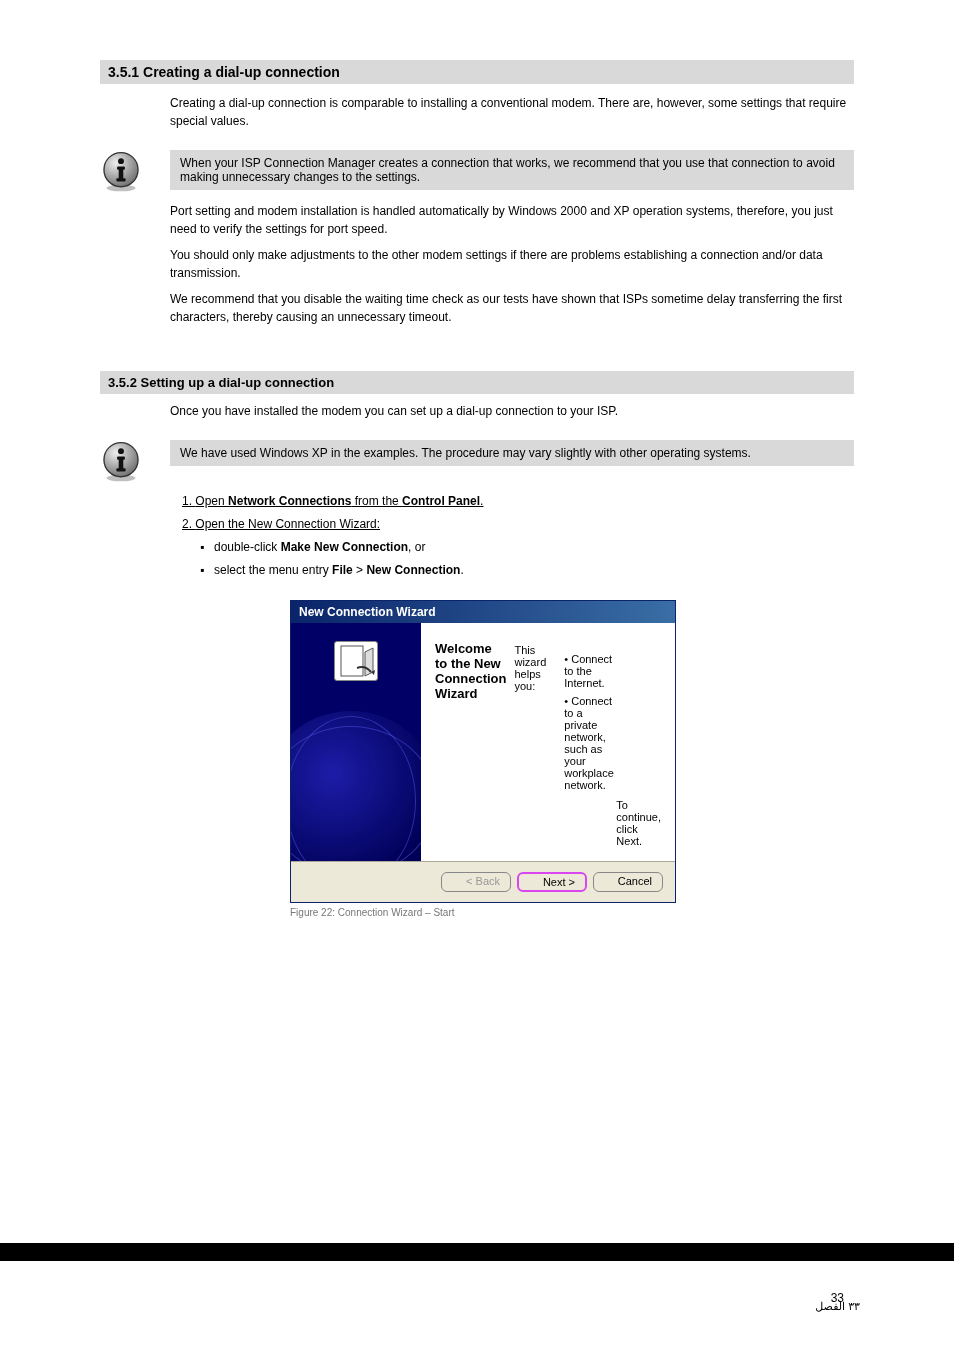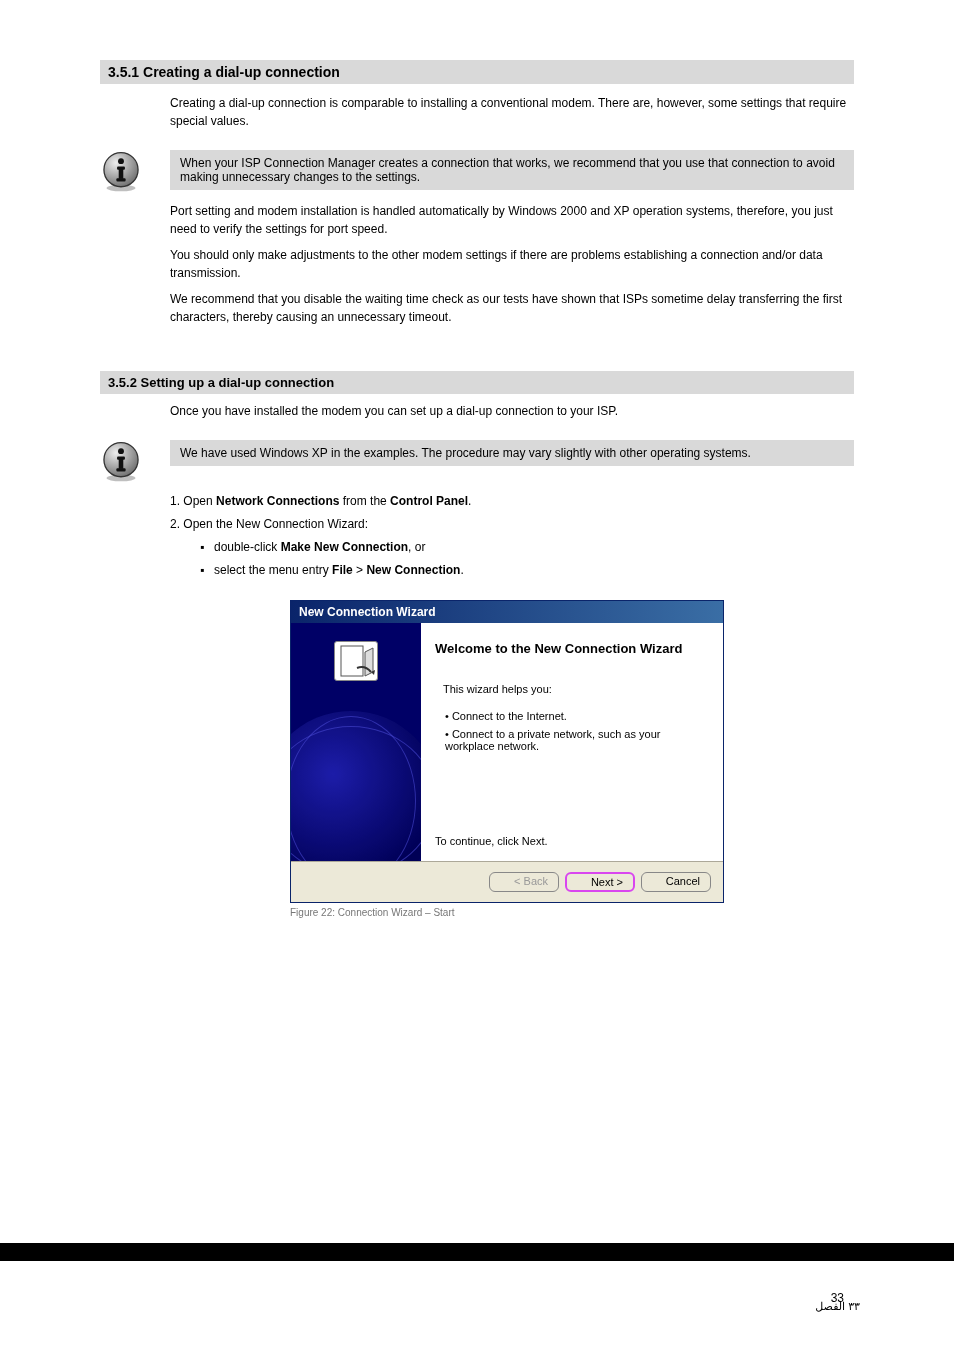--- a/index.html
+++ b/index.html
@@ -52,33 +52,34 @@
     font-size: 13px;
     font-weight: bold;
     margin: 30px 0 6px 0;
   }
   .numlist {
     font-size: 12px;
     line-height: 1.6;
     margin-left: 70px;
   }
   .numitem {
-    margin: 4px 0;
+    margin: 4px 12px;
+    text-decoration: underline;
   }
   .sublist {
     margin-left: 30px;
     font-size: 12px;
   }
   .sublist .bullet { display: inline-block; width: 14px; }
   .sublist .li { margin: 3px 0; }
   .wizard-container {
     margin: 20px 0 0 190px;
   }
   .wizard {
-    width: 434px;
+    width: 386px;
     border: 1px solid #0a246a;
     font-family: Tahoma, Arial, sans-serif;
     font-size: 11px;
     background: #a3a3a3;
   }
   .wizard-title {
     background: linear-gradient(to right,#0a246a,#3a6ea5);
     color: #fff;
     font-weight: bold;
     padding: 4px 8px;
@@ -120,21 +121,20 @@
     transform: translateX(-50%);
     width: 44px; height: 40px;
     background: #fff;
     border: 1px solid #888;
     border-radius: 3px;
   }
   .wizard-main {
     flex: 1;
     padding: 18px 14px 8px 14px;
     display: flex;
-    flex-direction: column;
   }
   .wizard-head {
     font-weight: bold;
     font-size: 13px;
     margin-bottom: 24px;
   }
   .wizard-line { margin: 3px 8px; }
   .wizard-bullets { margin: 6px 0 0 10px; }
   .wizard-bullets .wl { margin: 6px 0; }
   .wizard-continue { margin-top: auto; margin-bottom: 6px; }

